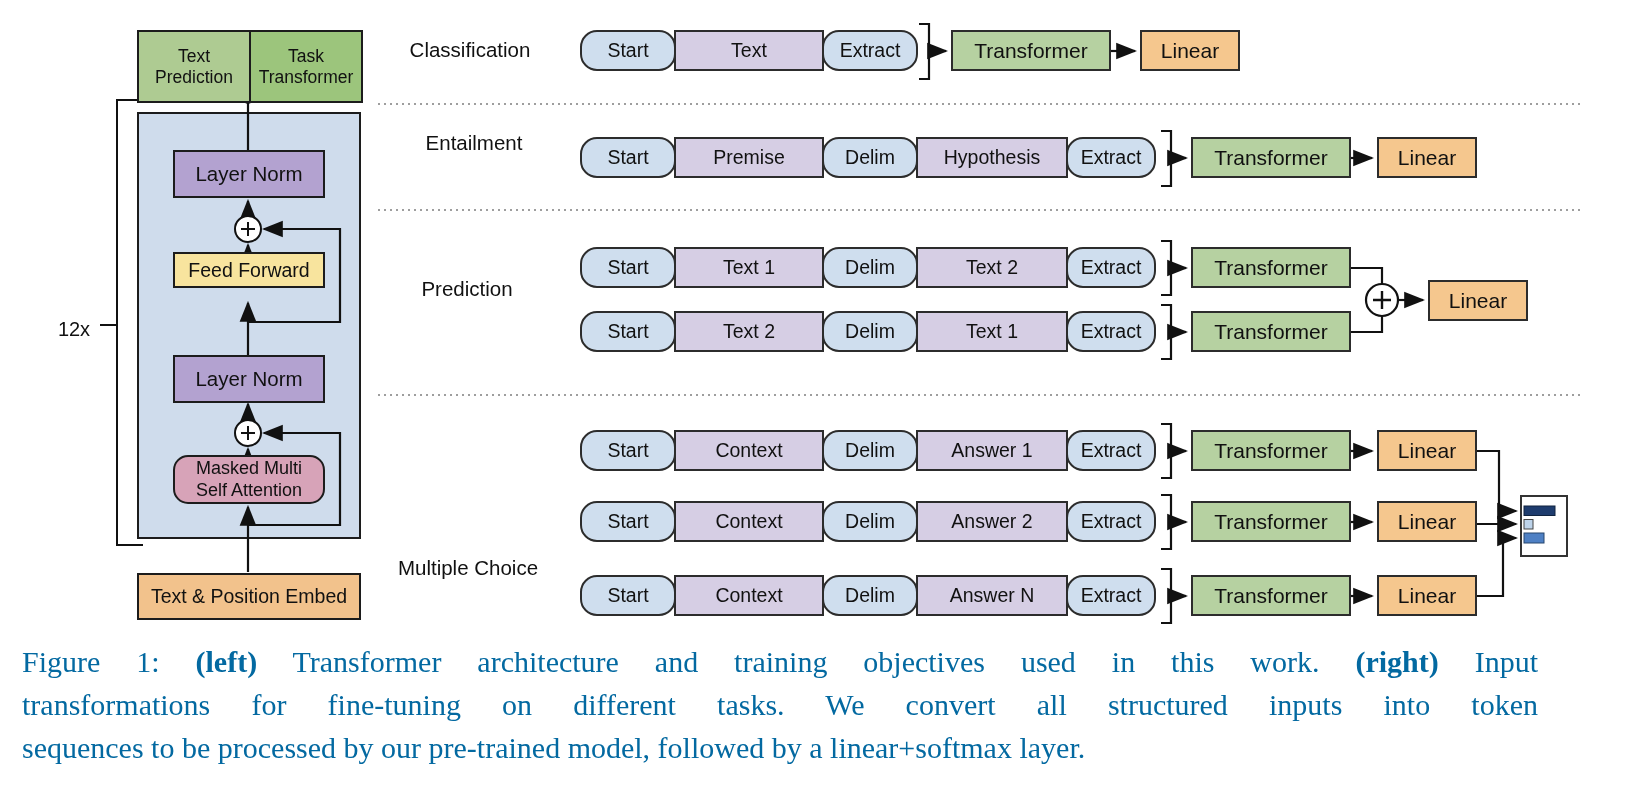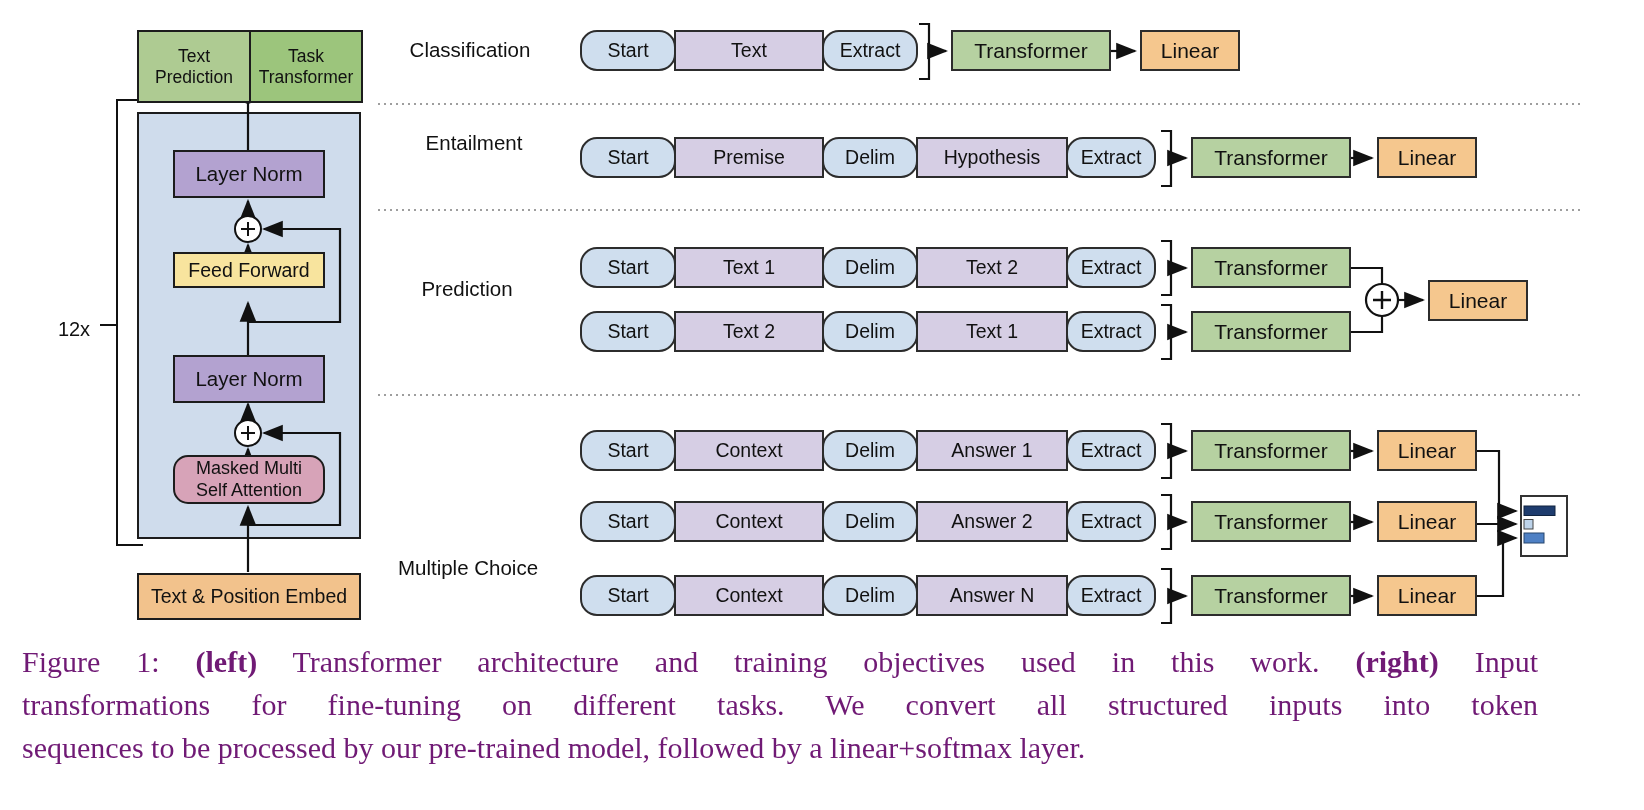--- a/index.html
+++ b/index.html
@@ -34,21 +34,21 @@
   .tk.purp{background:var(--token-purple);}
   .w-a{width:96px;} .w-b{width:150px;} .w-b2{width:152px;} .w-c{width:90px;}
 
   .proc{position:absolute;box-sizing:border-box;height:41px;border:2px solid #2c2c2c;z-index:3;
         display:flex;align-items:center;justify-content:center;font-size:21px;}
   .transformer{width:160px;background:var(--transformer-green);}
   .linear{width:100px;background:var(--linear-orange);}
 
   
   .caption{position:absolute;left:22px;top:640px;width:1516px;z-index:3;
-           font-family:"Liberation Serif",serif;font-size:30px;line-height:43px;color:#701a75;}
+           font-family:"Liberation Serif",serif;font-size:30px;line-height:43px;color:#0369a1;}
   .cap-just{text-align:justify;text-align-last:justify;}
 </style>
 </head>
 <body>
 
 <div id="figure">
 
   <div class="bigblue"></div>
 
   <div class="outrow">

